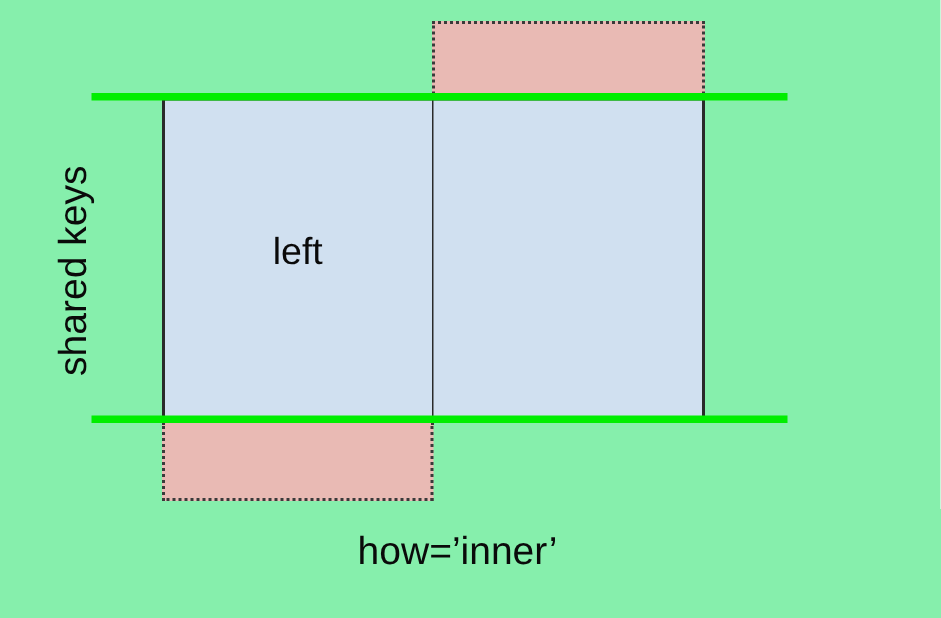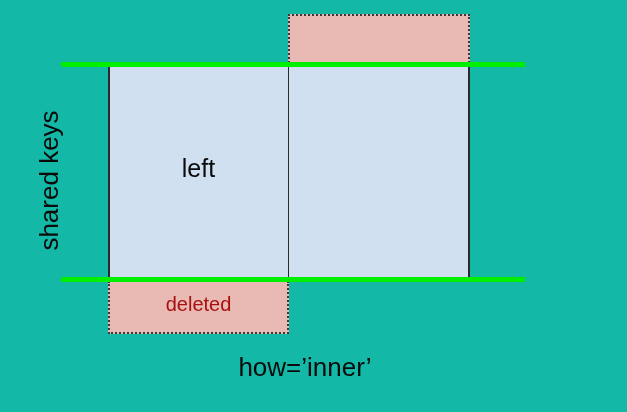--- a/index.html
+++ b/index.html
@@ -7,21 +7,21 @@
     padding: 0;
     background: #ffffff;
   }
   body {
     font-family: "Liberation Sans", sans-serif;
   }
   #stage {
     position: relative;
     width: 627px;
     height: 412px;
-    background: #14b8a6;
+    background: #86efac;
     overflow: hidden;
   }
 
   
   .box {
     position: absolute;
     box-sizing: border-box;
   }
   .join-box {
     background: #d0e0f0;
@@ -136,19 +136,18 @@
   <div class="box join-box" id="right-box"></div>
 
   <div class="box discard-box" id="bottom-discard"></div>
 
   <div class="key-line" id="key-line-top"></div>
   <div class="key-line" id="key-line-bottom"></div>
 
   <div class="box-label" id="left-label">left</div>
 
 
-  <div id="deleted-label">deleted</div>
 
   <div id="y-axis-label">shared keys</div>
 
   <div id="caption">how=’inner’</div>
 
 </div>
 
 </body></html>

